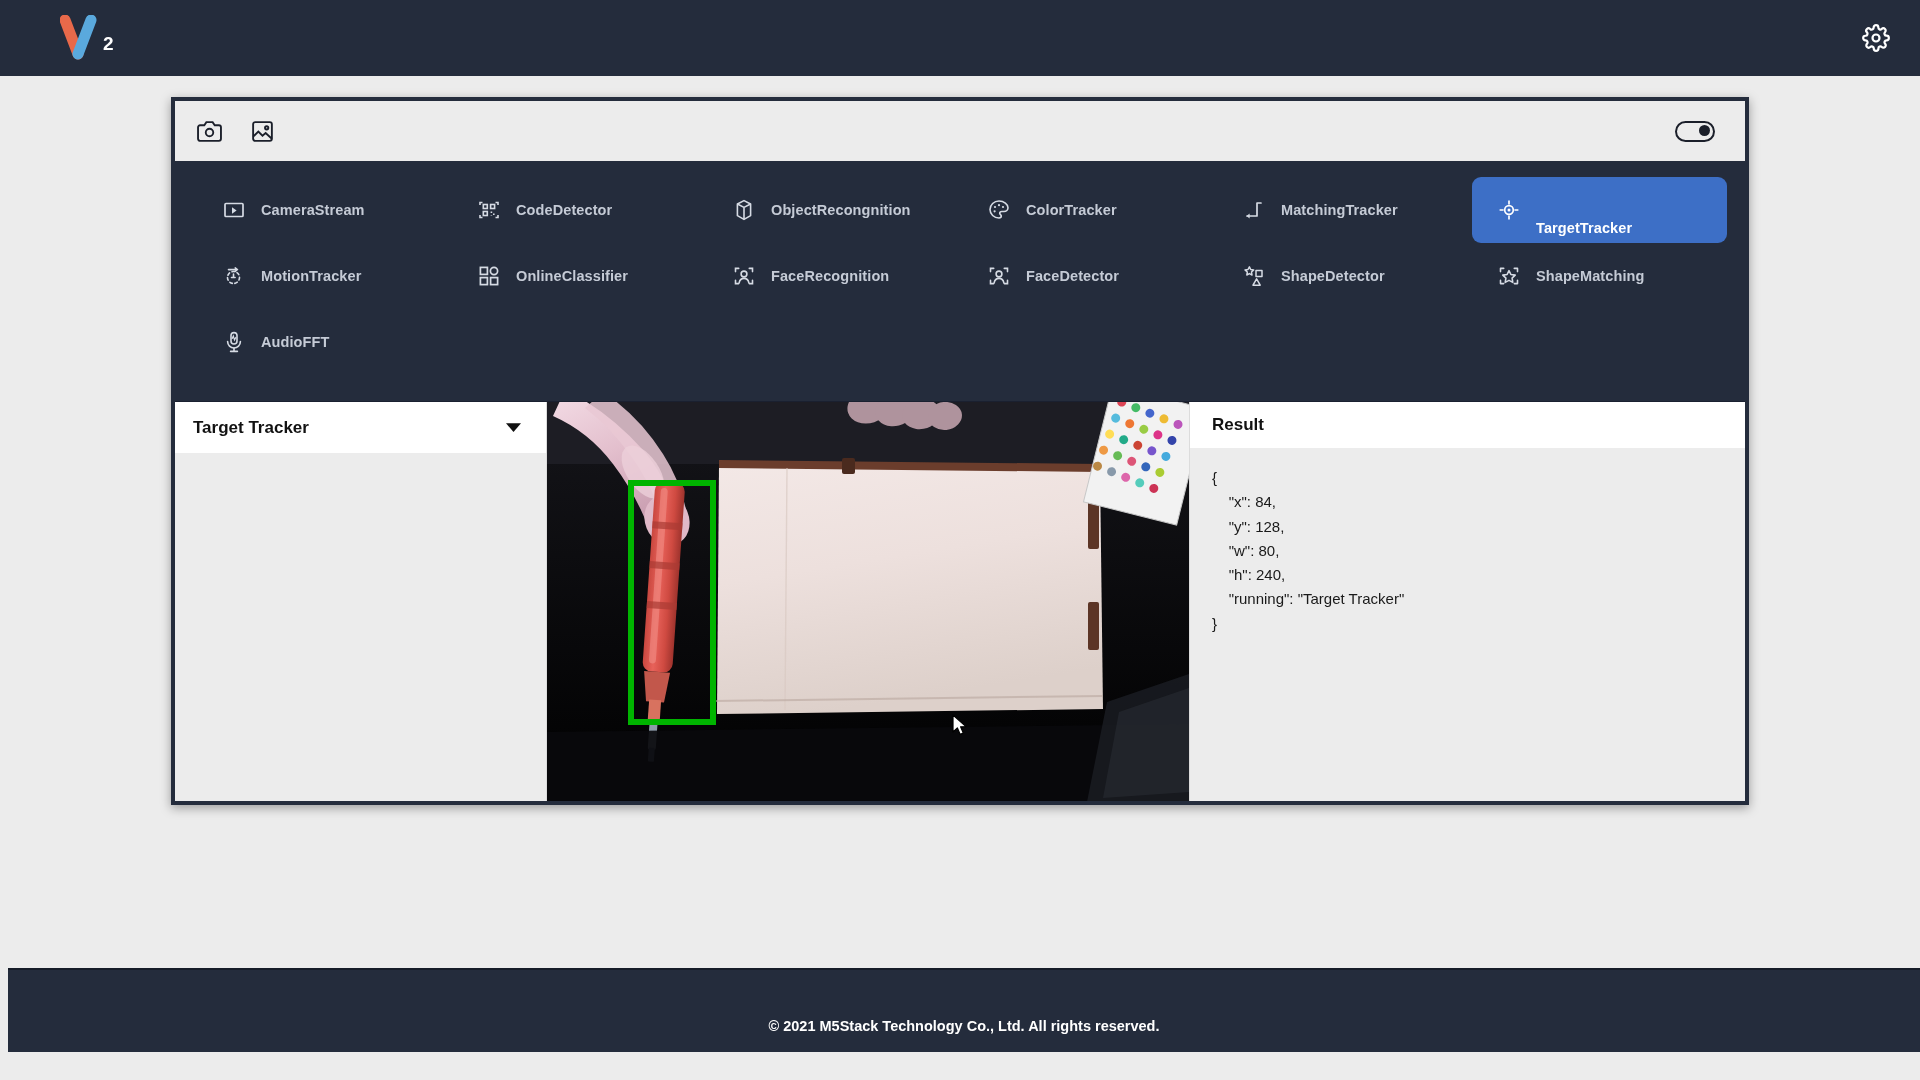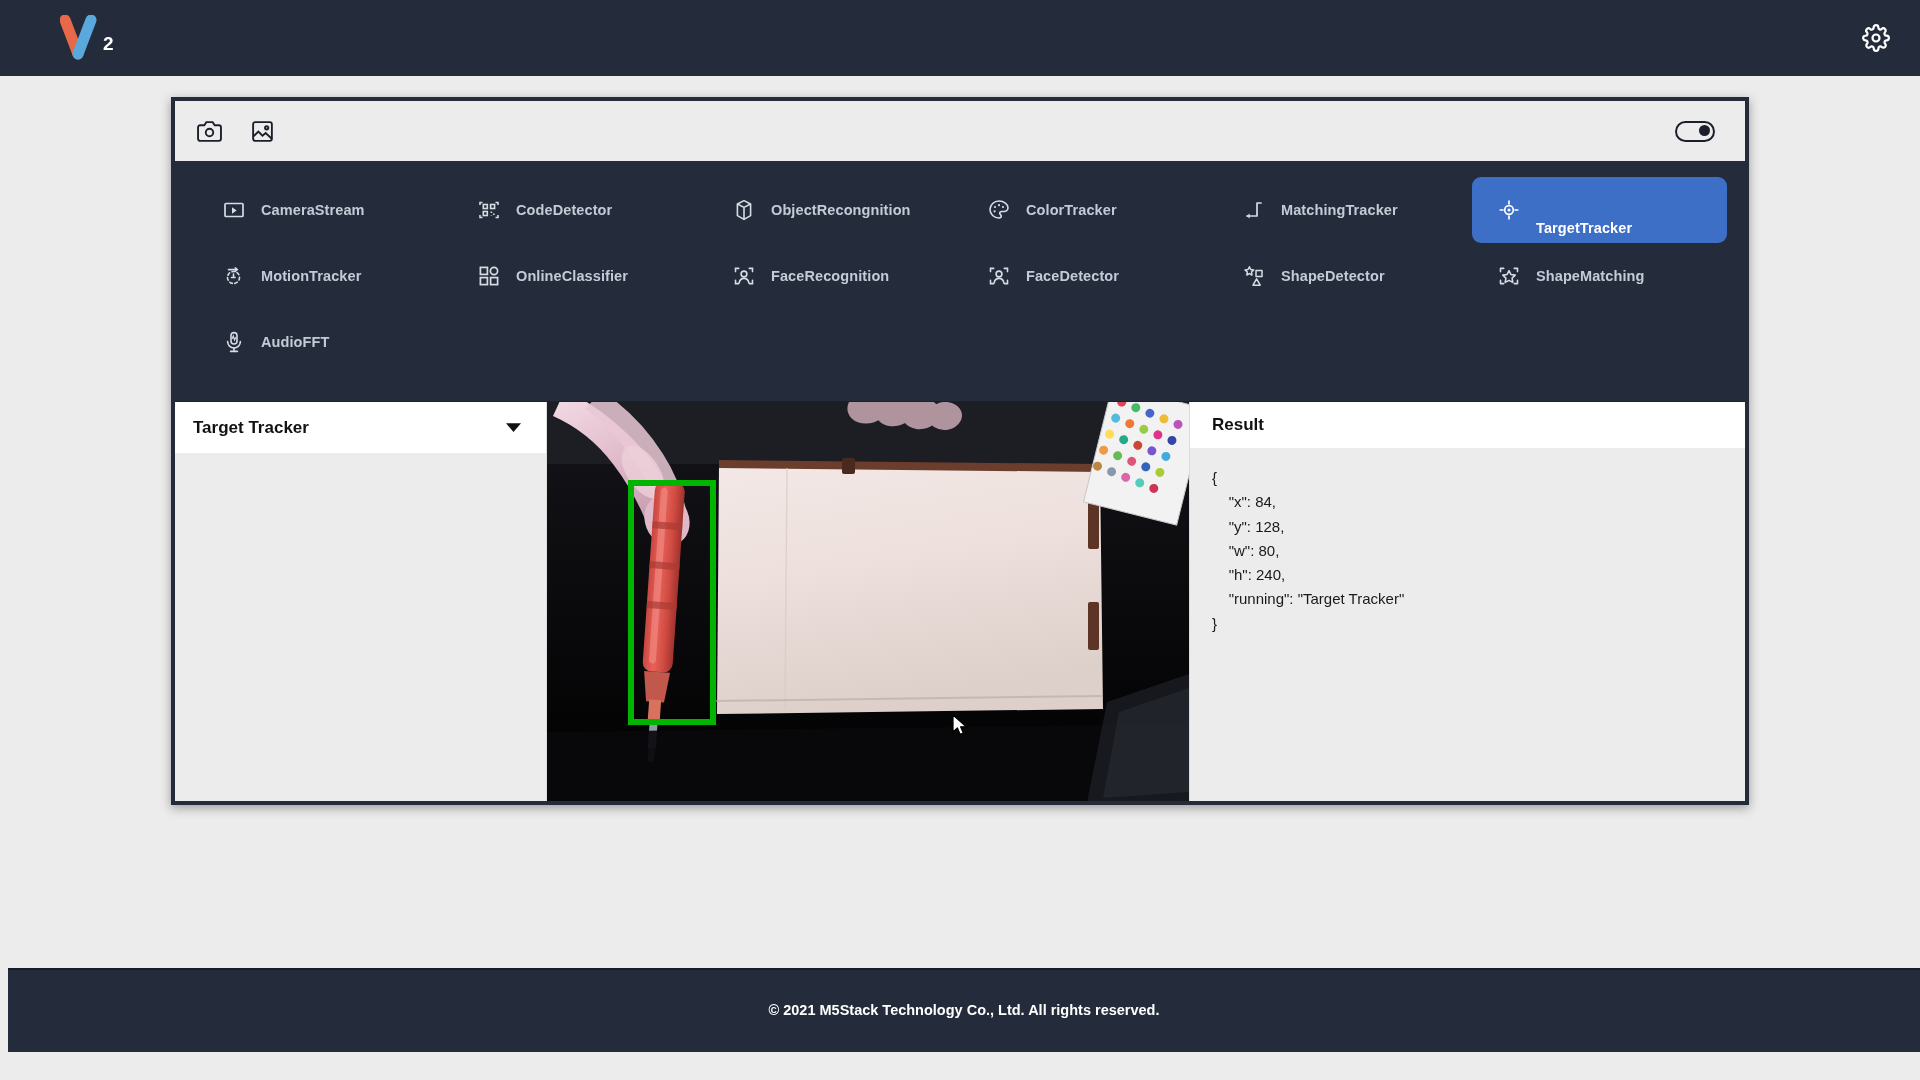--- a/index.html
+++ b/index.html
@@ -156,21 +156,21 @@
     font-family: "Liberation Sans", sans-serif;
     font-size: 15px; line-height: 1.62; color: #1a1a1a;
     white-space: pre;
   }
 
   
   #footer {
     height: 84px;
     background: #242c3c;
     display: flex; align-items: flex-start; justify-content: center;
-    padding-top: 32px;
+    padding-top: 48px;
     border-top: 2px solid #161c28;
     margin-left: 8px;
   }
   #footer-text { color: #ffffff; font-size: 14.5px; font-weight: 700; }
 </style>
 </head>
 <body>
 
 <div id="navbar">
   <div id="logo-wrap">

